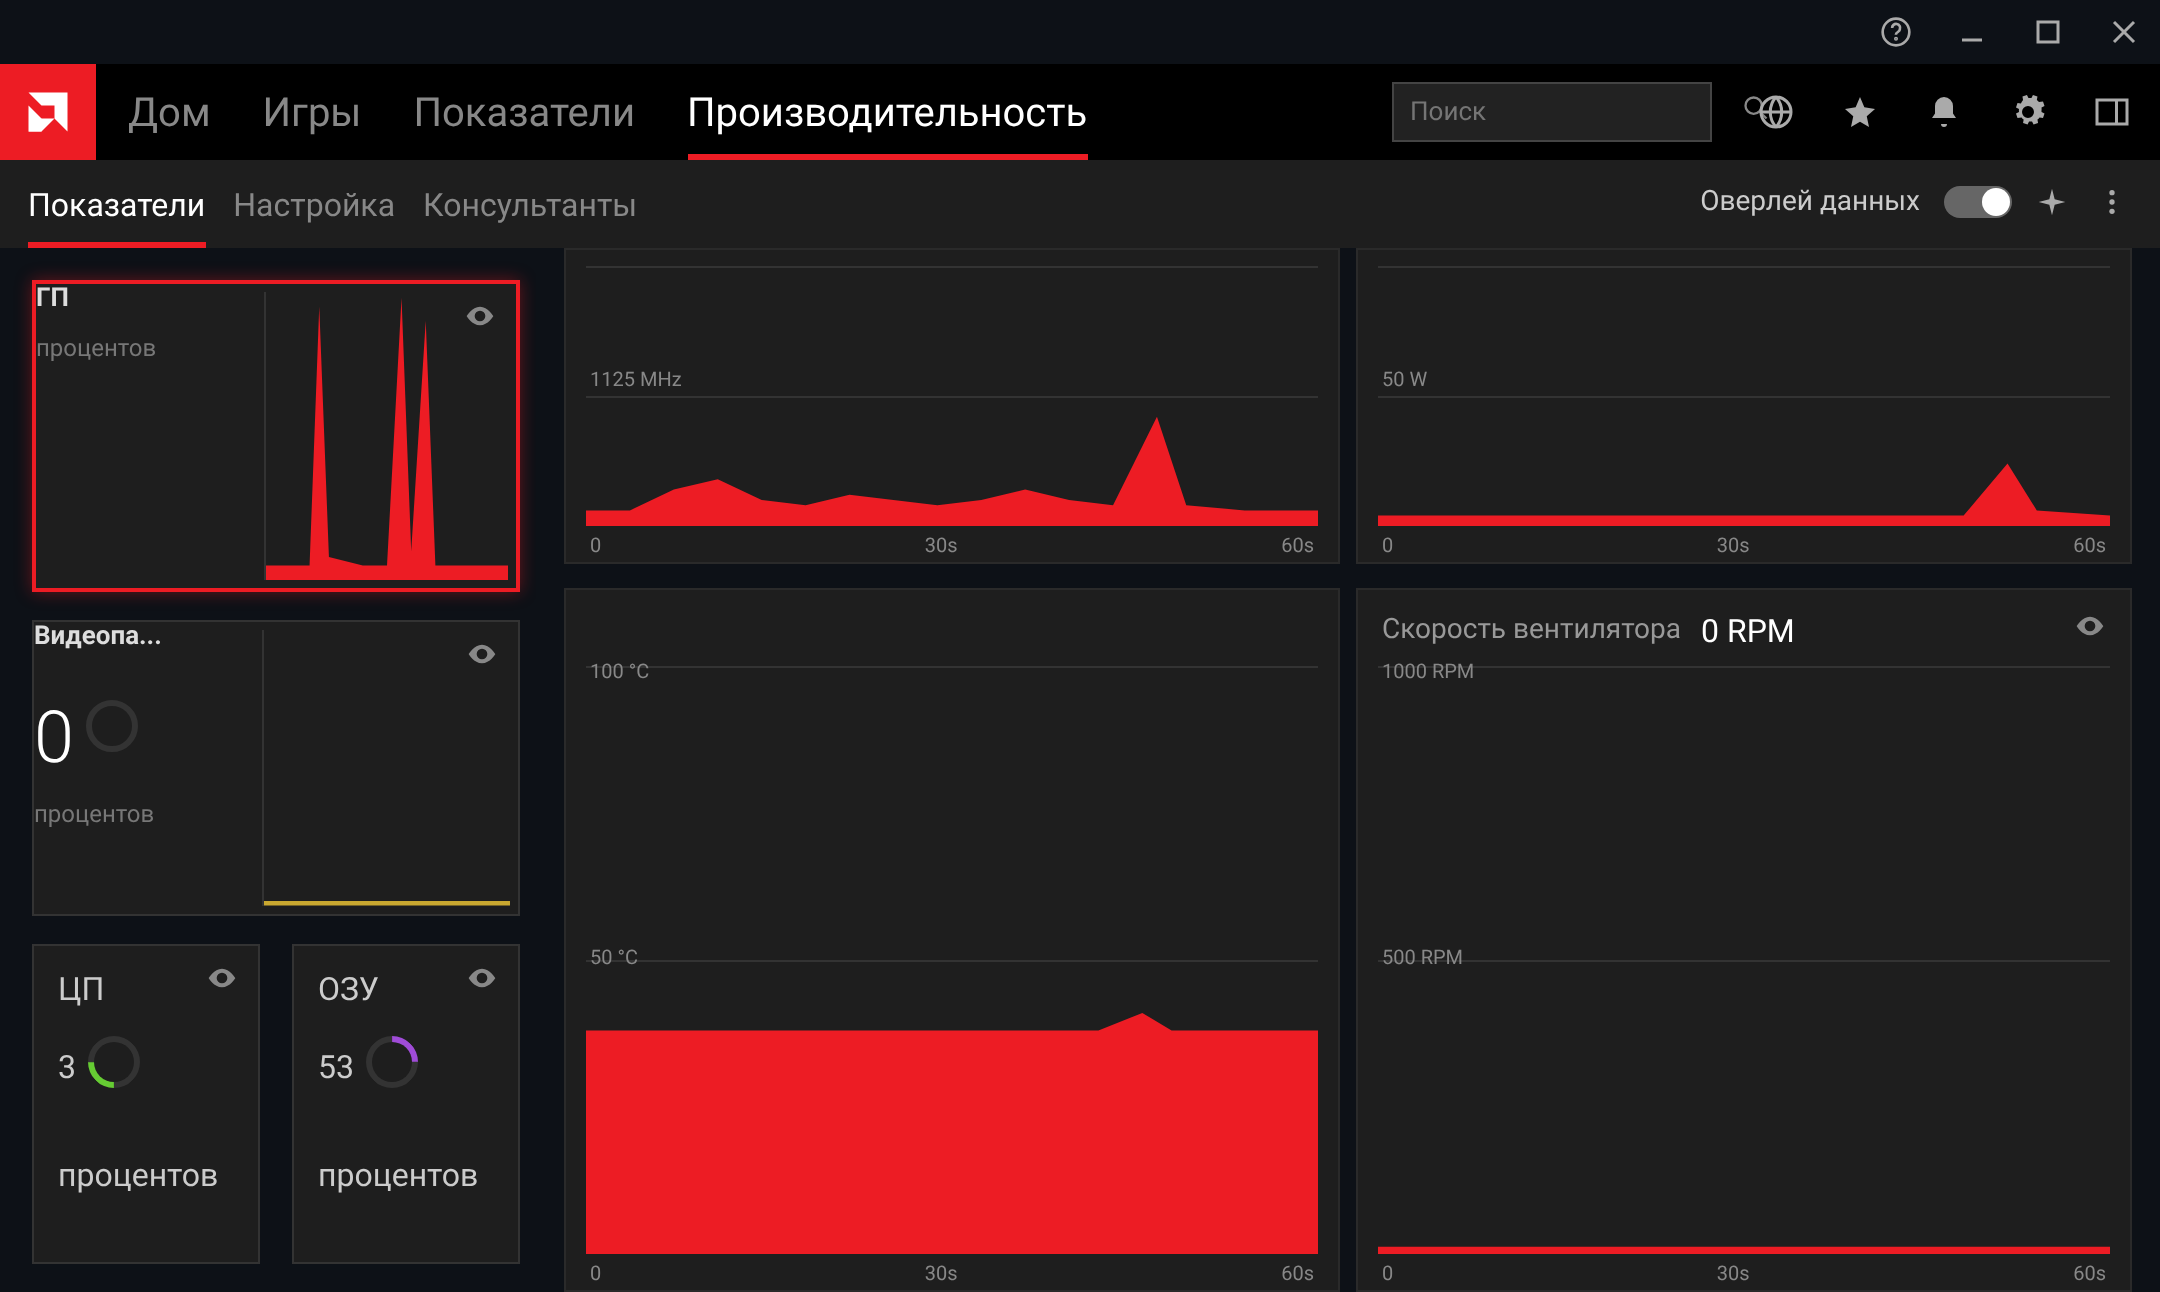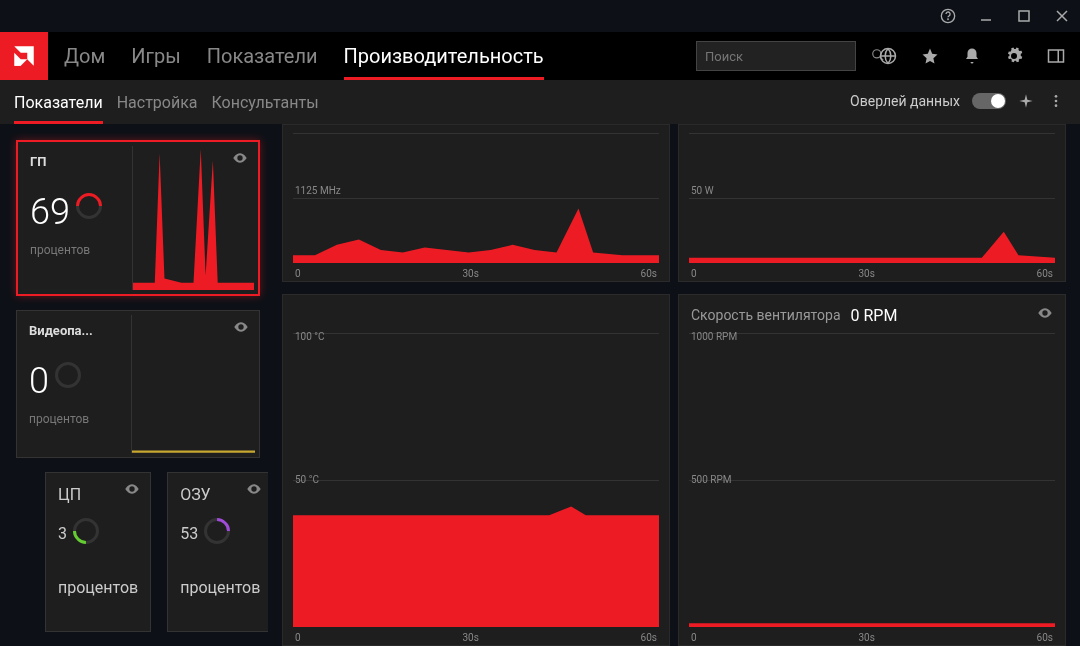--- a/index.html
+++ b/index.html
@@ -37,24 +37,24 @@
 .content { display:flex; height:calc(100% - 124px);}
 .cards-col { width:268px; padding:16px 8px 0 16px; display:flex; flex-direction:column; gap:14px; overflow:hidden;}
 .charts-area { flex:1; display:grid; grid-template-columns:1fr 1fr; grid-template-rows:170px 1fr; gap:0 8px; padding:0 14px 0 14px; overflow:hidden;}
 
 .card { background:#1e1e1e; border:1px solid #333; position:relative; padding:12px;}
 .card.active { border:2px solid #ed1c24; box-shadow:0 0 8px rgba(237,28,36,.4);}
 .card .eye { position:absolute; top:8px; right:10px; color:#888;}
 .card .title { font-size:13px; font-weight:bold; color:#ddd;}
 .card .bignum { font-size:36px; color:#fff; font-weight:300; margin-top:8px;}
 .card .unit { font-size:12px; color:#777; margin-top:10px;}
-.card-row { display:flex; gap:16px;margin-left:29px;}
+.card-row { display:flex; gap:16px;}
 .card-small { flex:1; background:#1e1e1e; border:1px solid #333; position:relative; padding:12px;}
 .card-wide { display:flex; padding:0;}
-.card-left { width:110px; padding:12px;}
+.card-left { width:110px; }
 .card-spark { flex:1; margin:4px; border-left:1px solid #333; position:relative;}
 .gauge { width:30px; height:30px; display:inline-block; vertical-align:middle; margin-left:6px;}
 .gauge-ring { border:3px solid #333; border-radius:50%; width:26px; height:26px; position:relative;}
 
 .chart-cell { background:#1e1e1e; border:1px solid #2a2a2a; position:relative; margin-top:0;}
 .chart-cell.top { margin-bottom:12px;}
 .chart-header { display:flex; align-items:center; padding:10px 12px 6px; gap:10px;}
 .chart-header .lbl{color:#999; font-size:14px;}
 .chart-header .val{color:#fff; font-size:16px;}
 .chart-header .eye{margin-left:auto; color:#888;}
@@ -174,26 +174,20 @@
 
 <div class="content">
   <div class="cards-col">
 
     <div class="card card-wide active" style="height:156px;">
       <div class="card-left">
         <span class="eye"><svg width="16" height="16" viewBox="0 0 24 24" fill="currentColor">
               <path d="M12 5C6 5 2 12 2 12s4 7 10 7 10-7 10-7-4-7-10-7zm0 11a4 4 0 1 1 0-8 4 4 0 0 1 0 8z"></path>
             </svg></span>
         <div class="title">ГП</div>
-        <div style="display:flex;align-items:center;margin-top:14px;">
-          <span class="bignum">69</span>
-          <span class="gauge">
-              <div class="gauge-ring arc-red"></div>
-            </span>
-        </div>
         <div class="unit">процентов</div>
       </div>
       <div class="card-spark">
         <svg class="chart" viewBox="0 0 100 100" preserveAspectRatio="none">
           <polygon fill="#ed1c24" points="0,100 0,95 10,95 18,95 22,5 26,92 40,95 50,95 56,2 60,90 66,10 70,95 100,95 100,100"></polygon>
         </svg>
       </div>
     </div>
 
     <div class="card card-wide" style="height:148px;">

